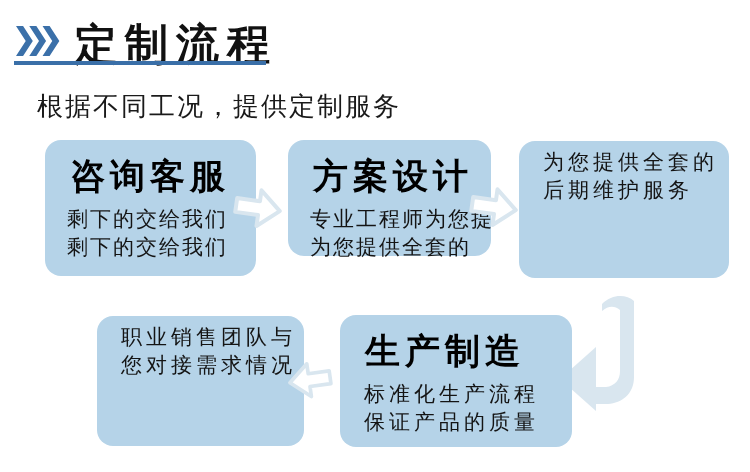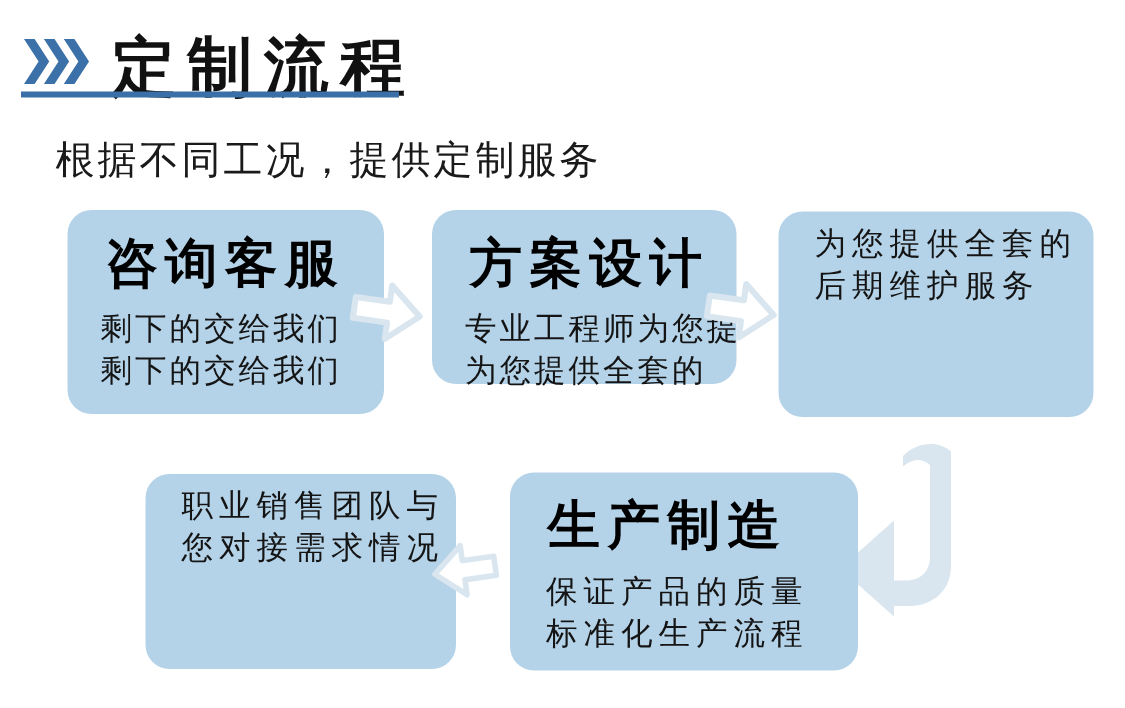--- a/index.html
+++ b/index.html
@@ -101,18 +101,18 @@
     </div>
   </div>
 
   <svg class="block-arrow a3" viewBox="0 0 50 44" aria-hidden="true">
     <polygon points="47,15 24,15 24,4 3,22 24,40 24,29 47,29"></polygon>
   </svg>
 
   <div class="box b5">
     <div class="title">生产制造</div>
     <div class="body">
+      <div class="line">标准化生产流程</div>
       <div class="line">保证产品的质量</div>
-      <div class="line">标准化生产流程</div>
     </div>
   </div>
 
 </div>
 
 </body></html>

